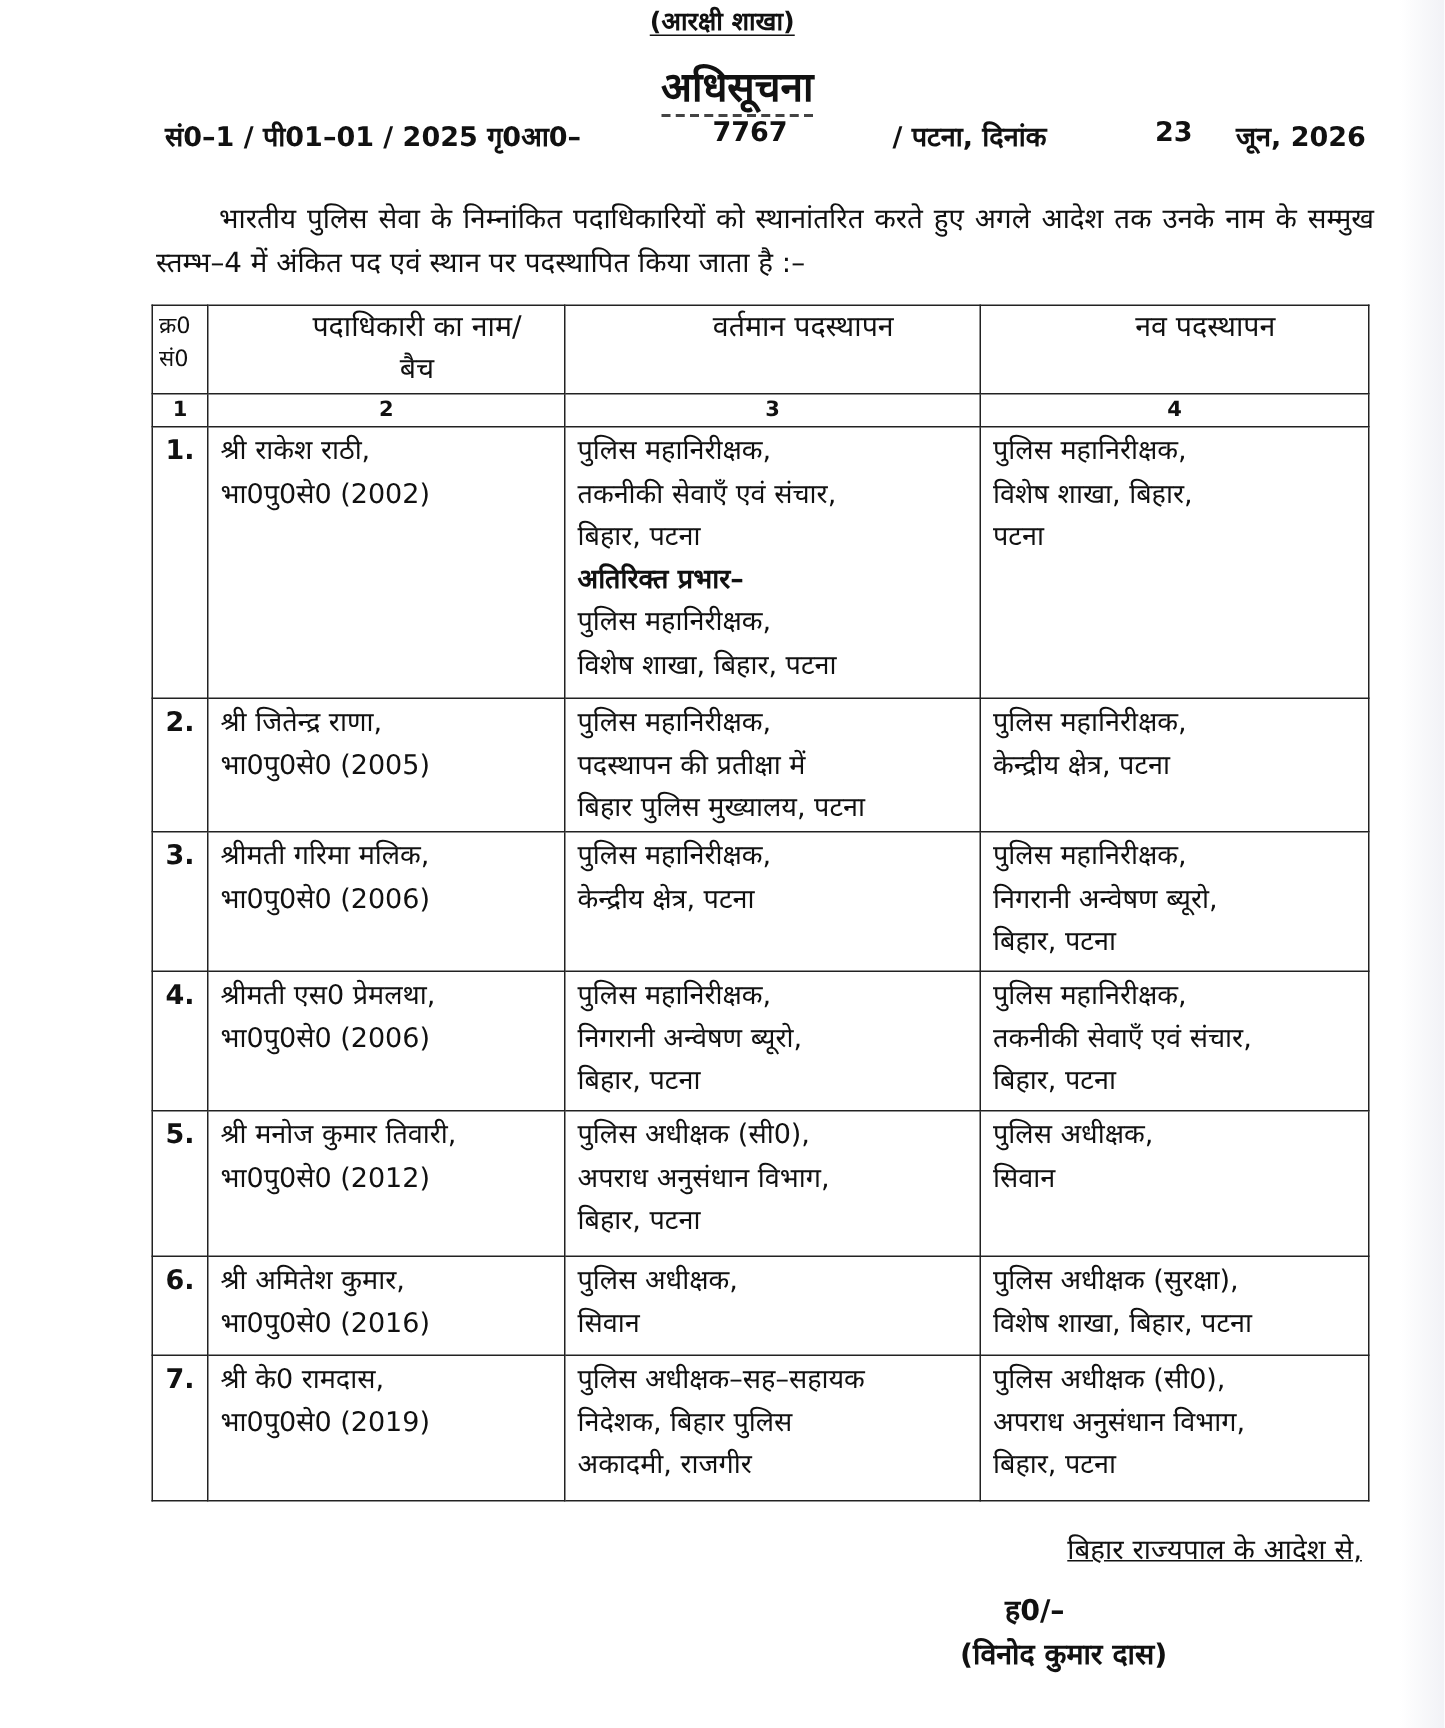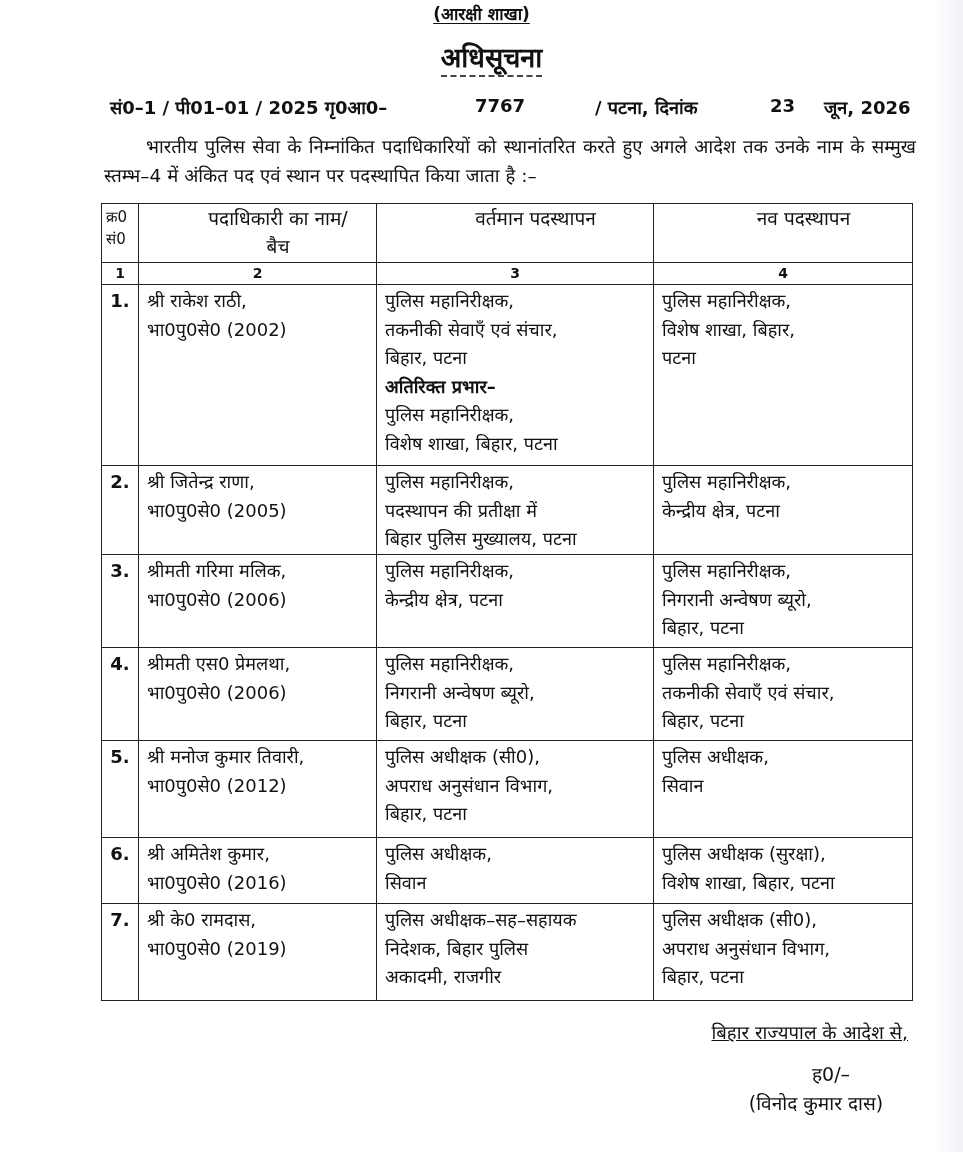--- a/index.html
+++ b/index.html
@@ -17,21 +17,21 @@
     position: absolute; top: 2px; left: 0; width: 963px; text-align: center;
     font-size: 17px; font-weight: bold;
   }
   .dept span { text-decoration: underline; text-underline-offset: 3px; }
   .title {
     position: absolute; top: 38px; left: 0; width: 983px; text-align: center;
     font-size: 27px; font-weight: bold;
   }
   .title span { border-bottom: 2px dashed #444; padding-bottom: 2px; }
   .refline {
-    position: absolute; top: 95px; left: 110px; width: 800px; height: 30px;
+    position: absolute; top: 78px; left: 110px; width: 800px; height: 30px;
     font-size: 18px; font-weight: bold;
   }
   .refline span { position: absolute; top: 0; white-space: nowrap; }
   .para {
     position: absolute; top: 132px; left: 104px; width: 812px;
     font-size: 18.5px; line-height: 29px; text-align: justify;
   }
   .para .indent { display: inline-block; width: 42px; }
   table.orders {
     position: absolute; top: 203px; left: 101px; width: 811px;
@@ -48,22 +48,22 @@
   .sno { font-weight: bold; font-size: 18px; text-align: center; padding-top: 5px !important; }
   .cell { padding: 2px 6px 0 8px !important; line-height: 28.5px; }
   .cell .line { display: block; white-space: nowrap; }
   .cell .bold { font-weight: bold; }
   .footer-order {
     position: absolute; top: 1019px; left: 600px; width: 308px; text-align: right;
     font-size: 18.5px;
     text-decoration: underline;
   }
   .sign-block {
-    position: absolute; top: 1060px; left: 676px; width: 280px; text-align: center;
-    font-size: 19px; font-weight: normal; line-height: 29px;
+    position: absolute; top: 1060px; left: 640px; width: 280px; text-align: left;
+    font-size: 19px; font-weight: bold; line-height: 29px;
   }
   .sign-block .sig { padding-left: 30px; }
 </style>
 </head>
 <body>
 
 <div class="edge-shade"></div>
 
 <div class="dept"><span>(आरक्षी शाखा)</span></div>
 <div class="title"><span>अधिसूचना</span></div>

